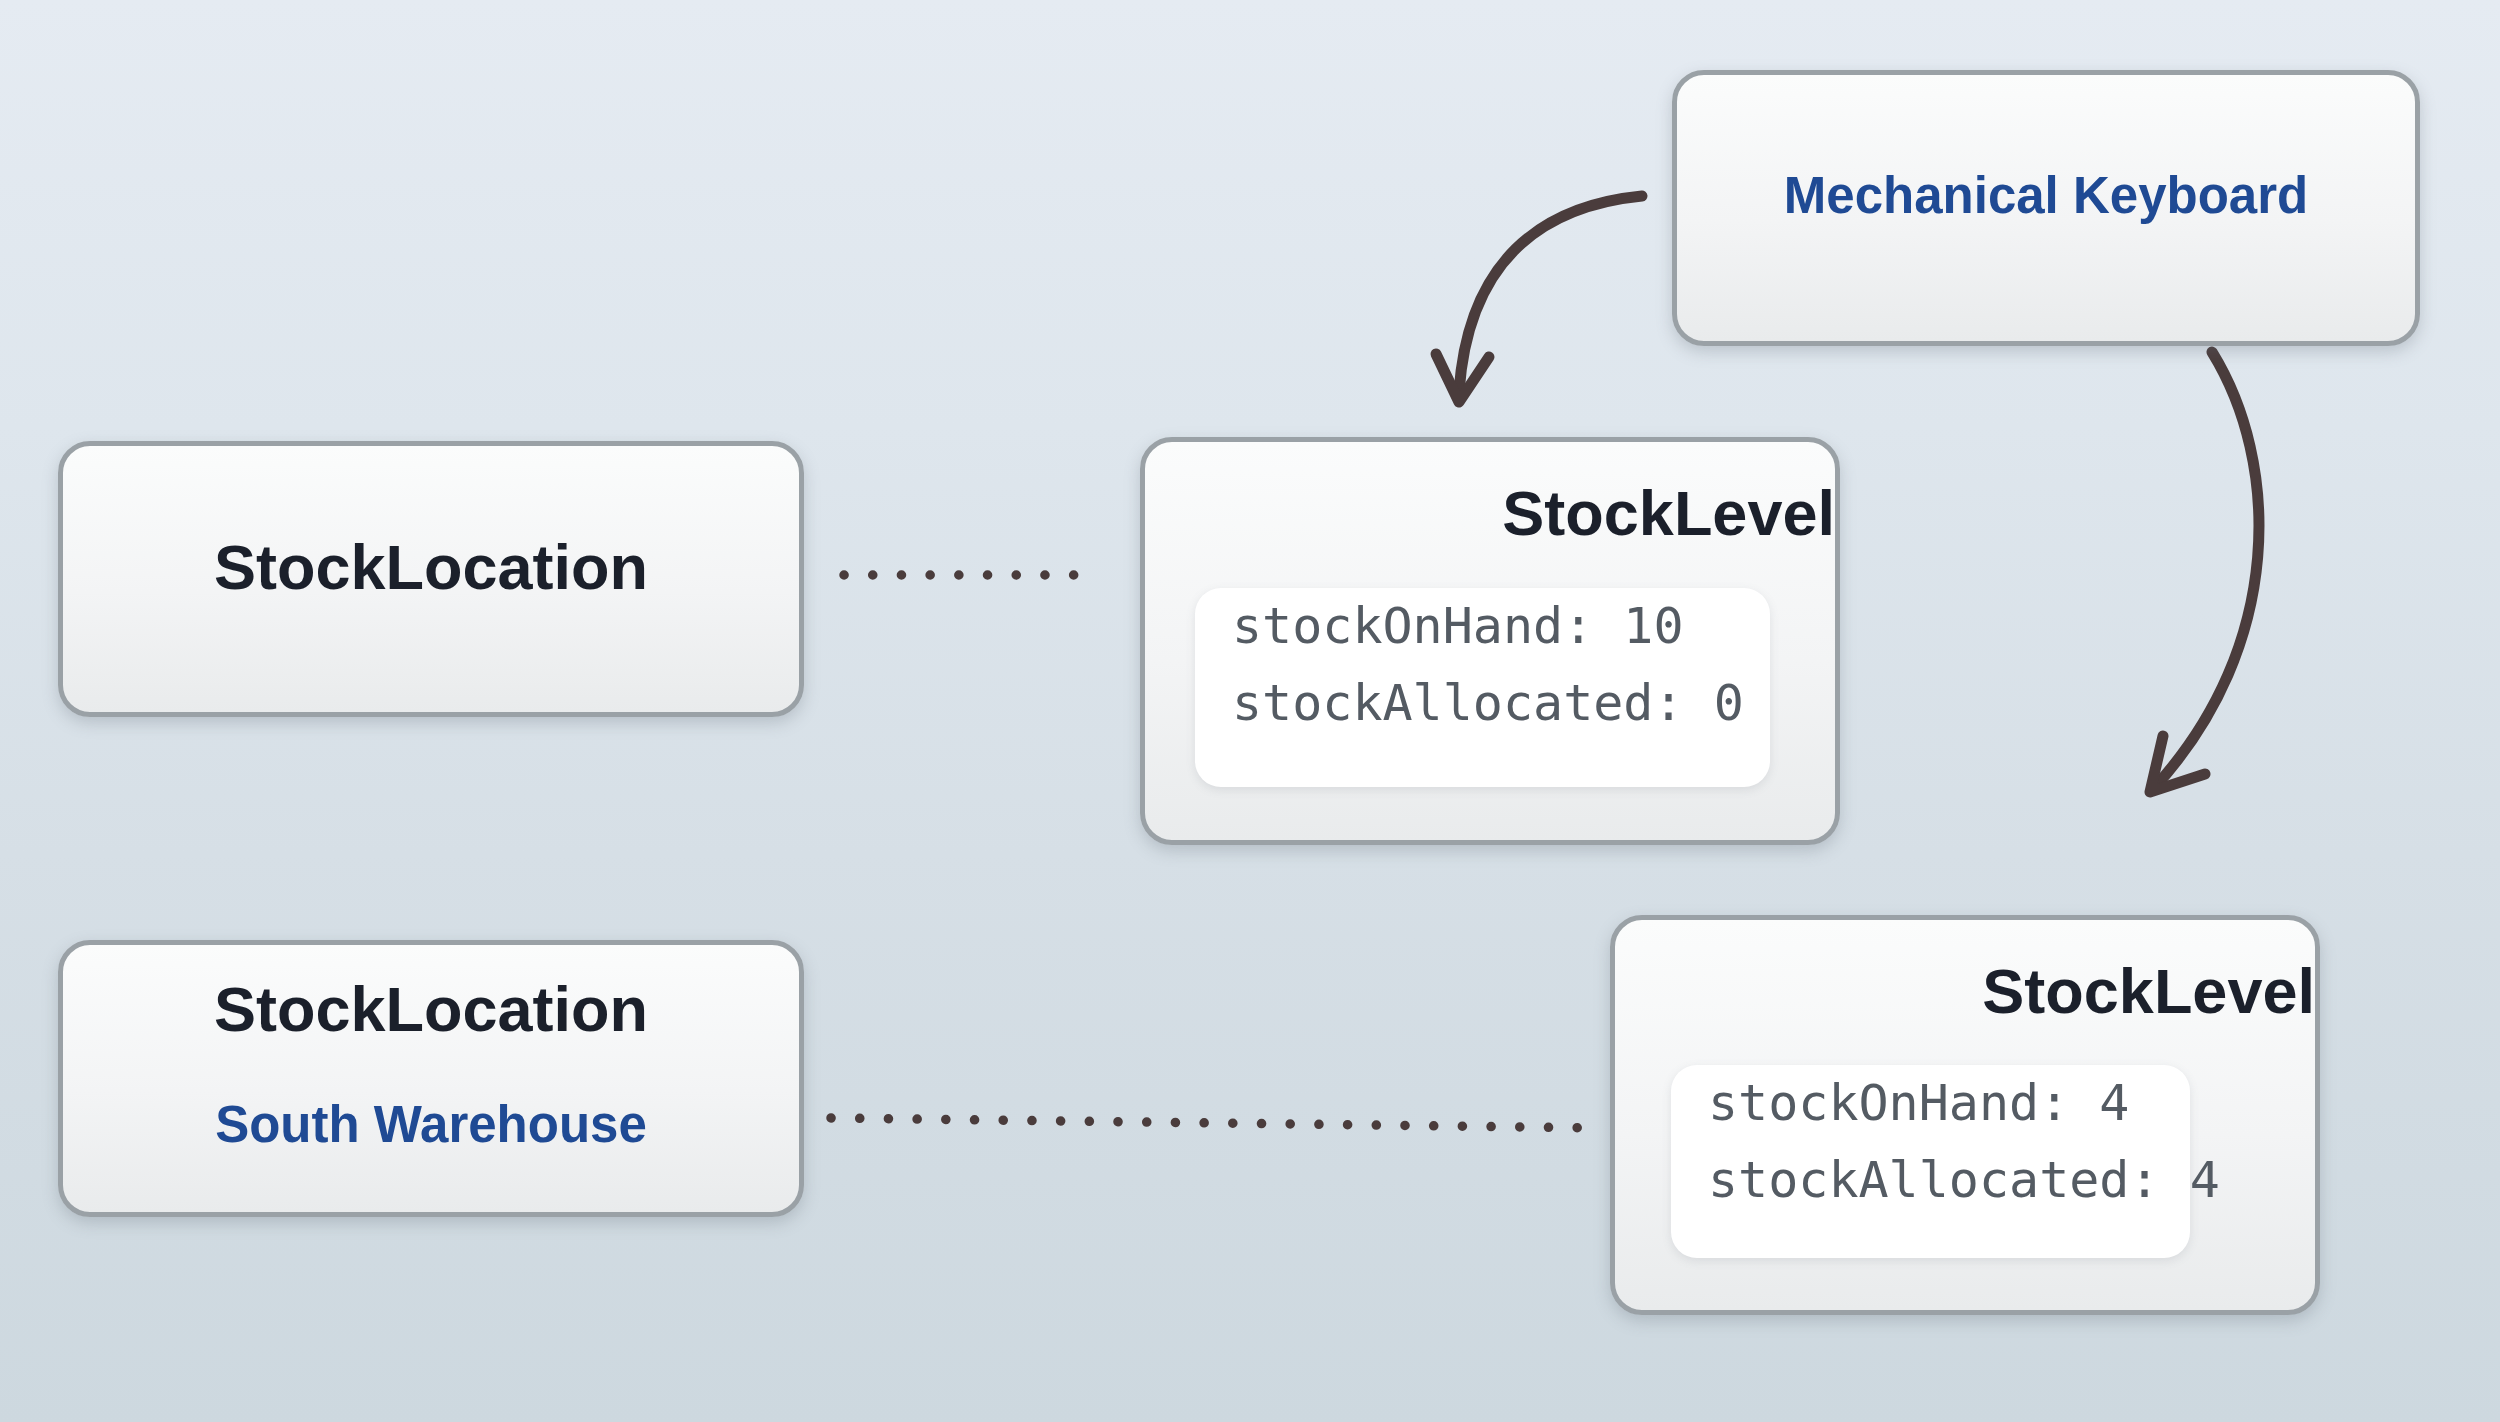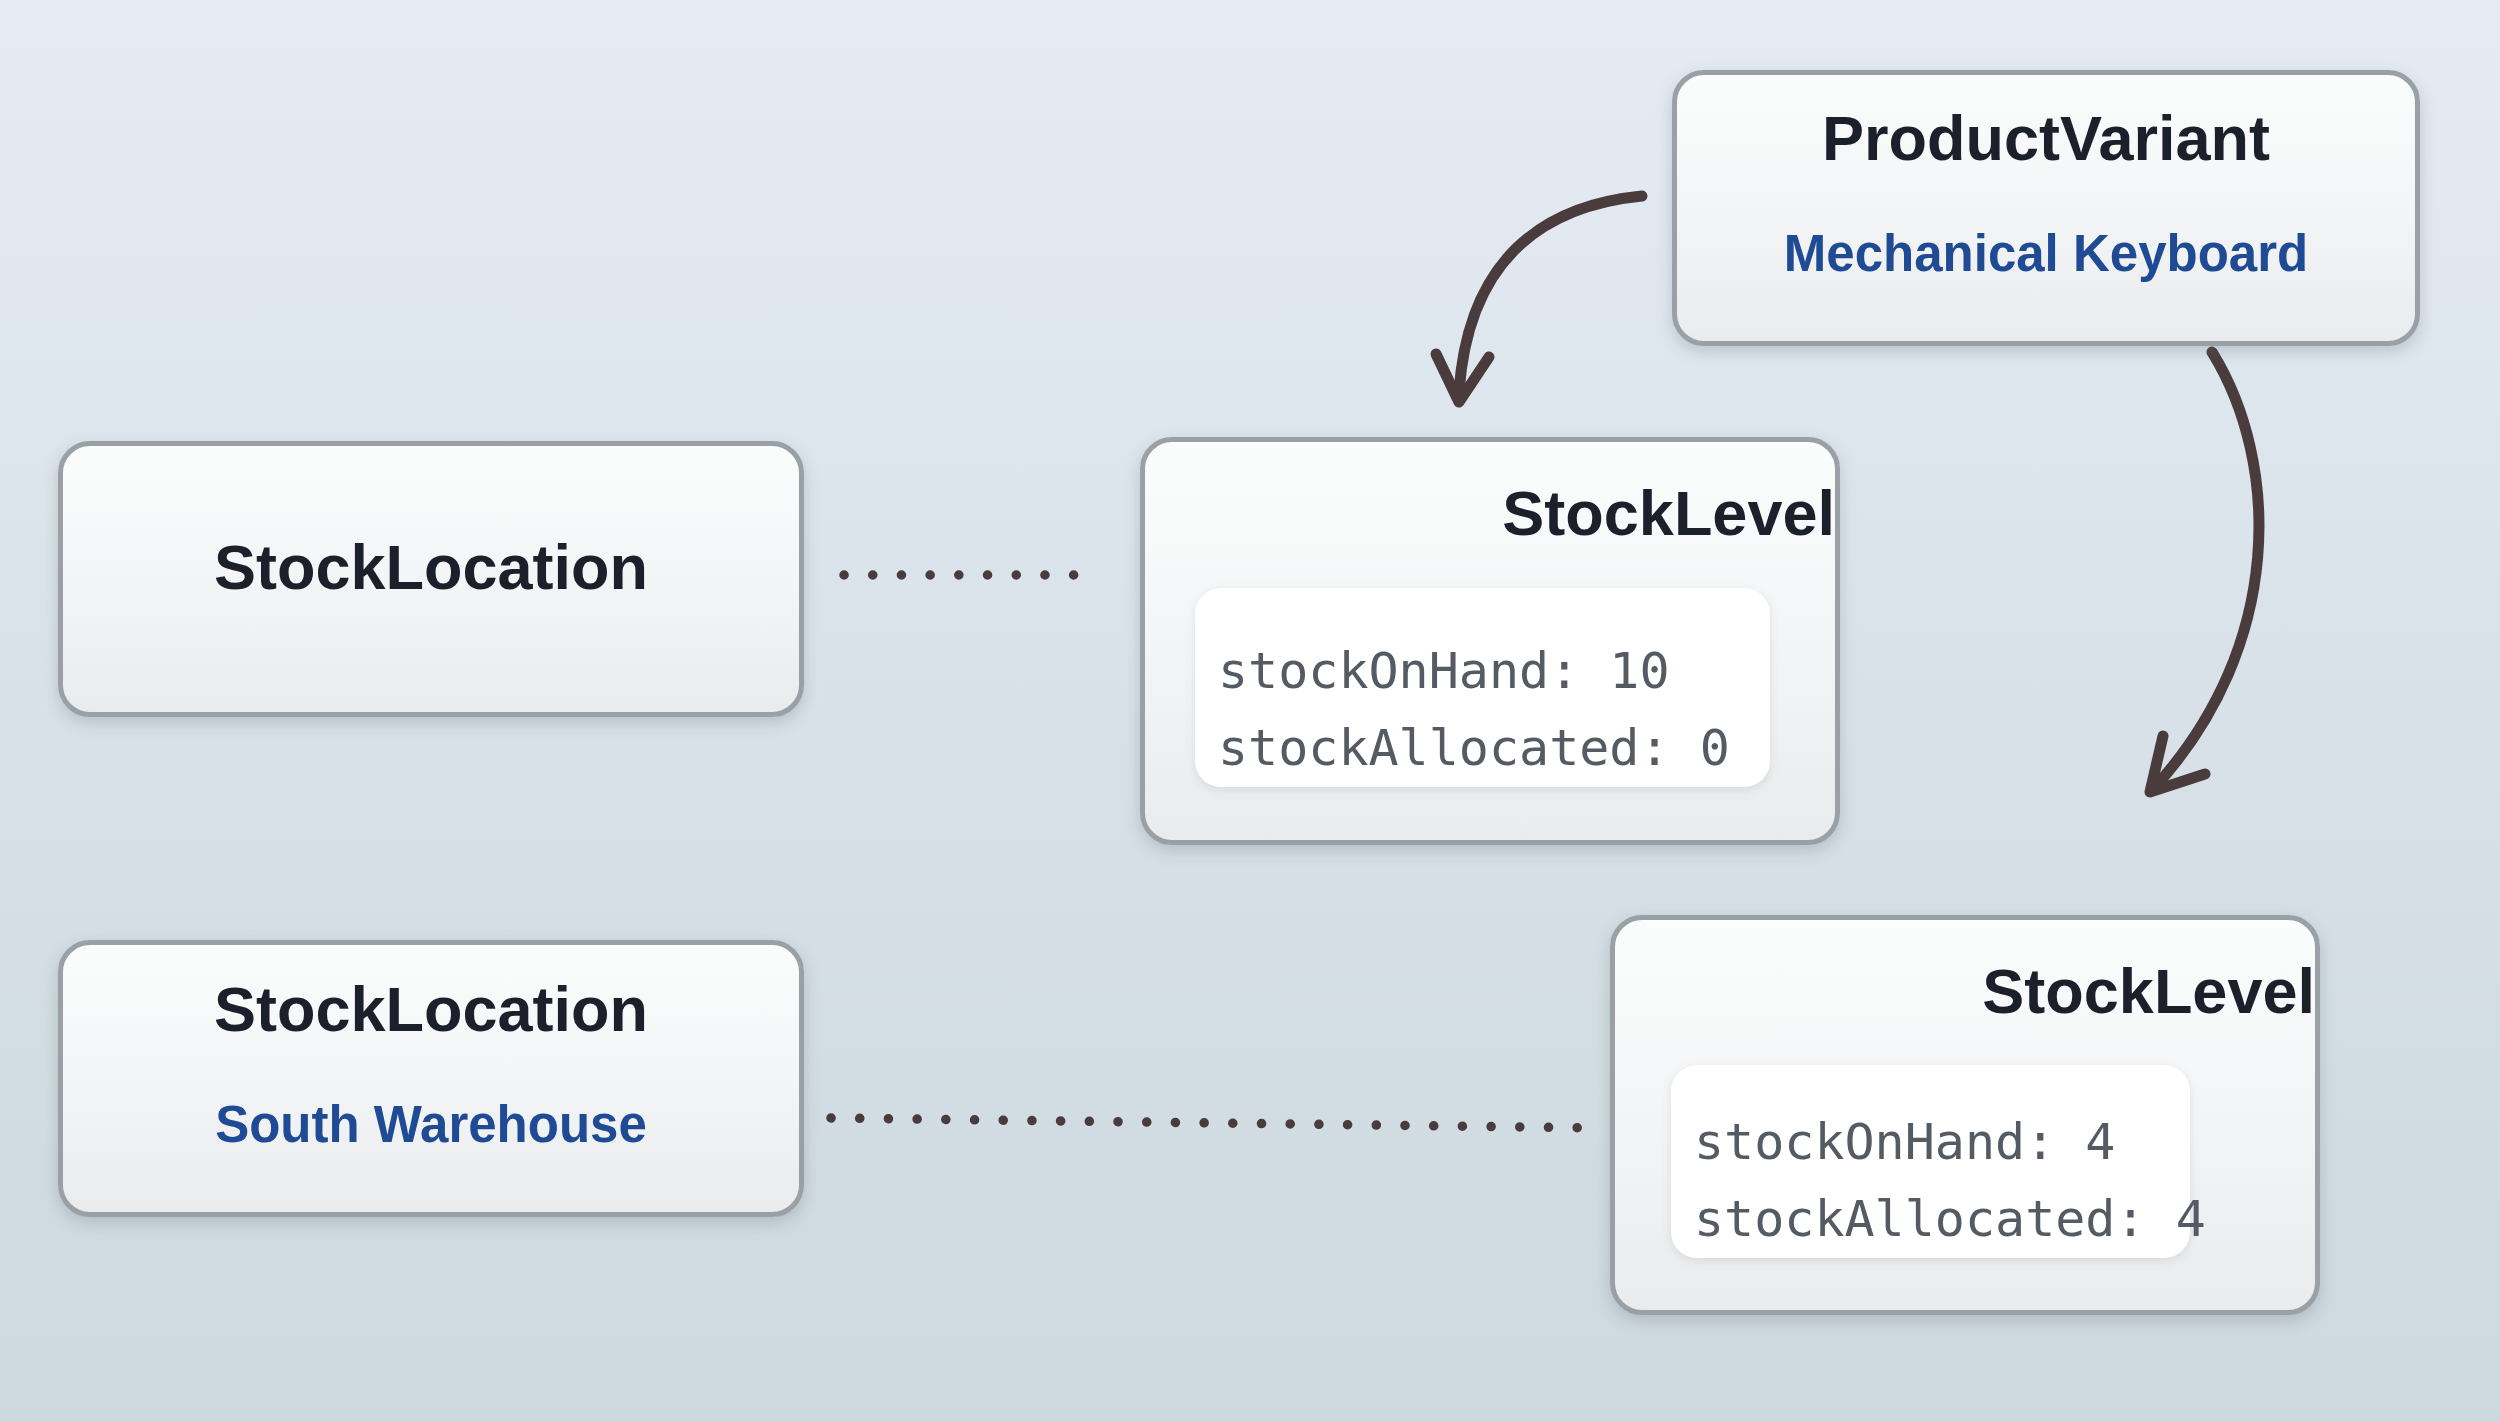--- a/index.html
+++ b/index.html
@@ -64,22 +64,22 @@
     text-align: right;
   }
   .field-card {
     position: absolute;
     box-sizing: border-box;
     background: #ffffff;
     border-radius: 26px;
     box-shadow: 0 3px 10px rgba(110, 120, 132, 0.16);
     display: flex;
     flex-direction: column;
-    justify-content: flex-end;
-    padding-left: 23px;
+    justify-content: flex-start;
+    padding-left: 37px;
   }
   .code-line {
     font-family: "DejaVu Sans Mono", monospace;
     font-size: 50px;
     line-height: 77px;
     color: #545b63;
     white-space: pre;
   }
   
   .box-product-variant { left: 1672px; top: 70px;  width: 748px; height: 276px; }
@@ -102,21 +102,20 @@
 
     <path d="M 2212 352 C 2280 462, 2285 645, 2154 788" fill="none" stroke-width="11" stroke-linecap="round" stroke="#4a3c3c"></path>
     <path d="M 2163 736 L 2150 792 L 2205 774" fill="none" stroke-width="11" stroke-linecap="round" stroke-linejoin="round" stroke="#4a3c3c"></path>
 
     <line x1="844" y1="575" x2="1102" y2="575" stroke-width="9.5" stroke-linecap="round" stroke-dasharray="0.1 28.6" stroke="#4a3c3c"></line>
 
     <line x1="831" y1="1118" x2="1601" y2="1128" stroke-width="9.5" stroke-linecap="round" stroke-dasharray="0.1 28.6" stroke="#4a3c3c"></line>
   </svg>
 
   <div class="entity-box label-box box-product-variant">
-    <div class="type-label">ProductVariant</div>
     <div class="instance-name">Mechanical Keyboard</div>
   </div>
 
   <div class="entity-box label-box box-location-north">
     <div class="type-label">StockLocation</div>
   </div>
 
   <div class="entity-box label-box box-location-south">
     <div class="type-label">StockLocation</div>
     <div class="instance-name">South Warehouse</div>

